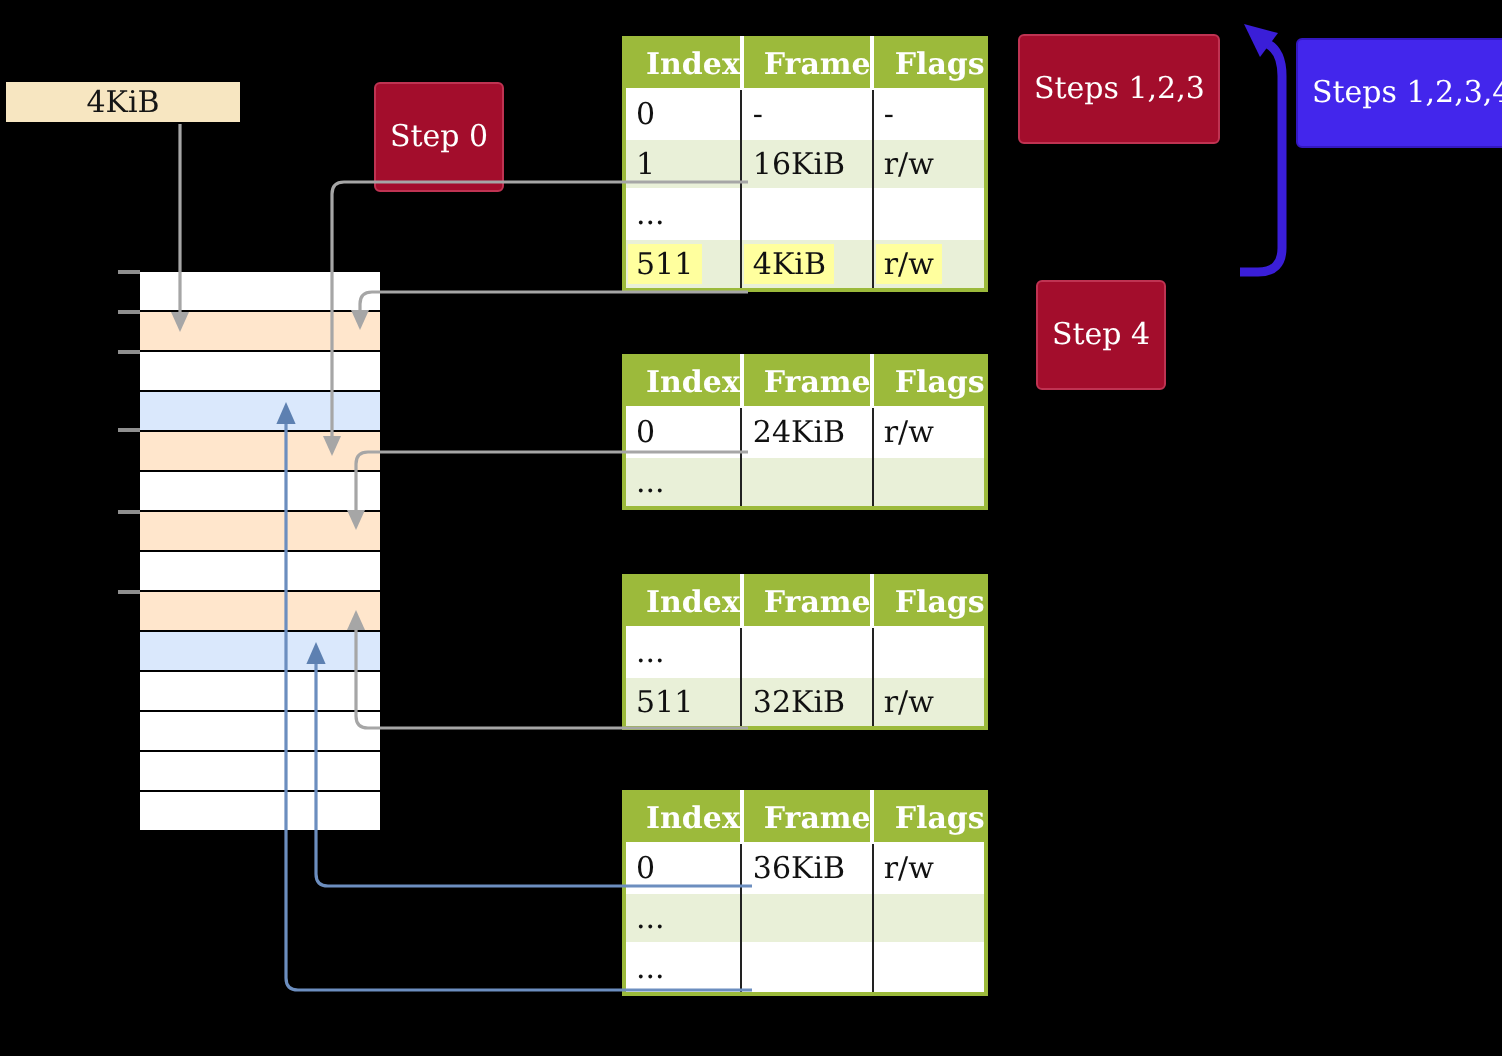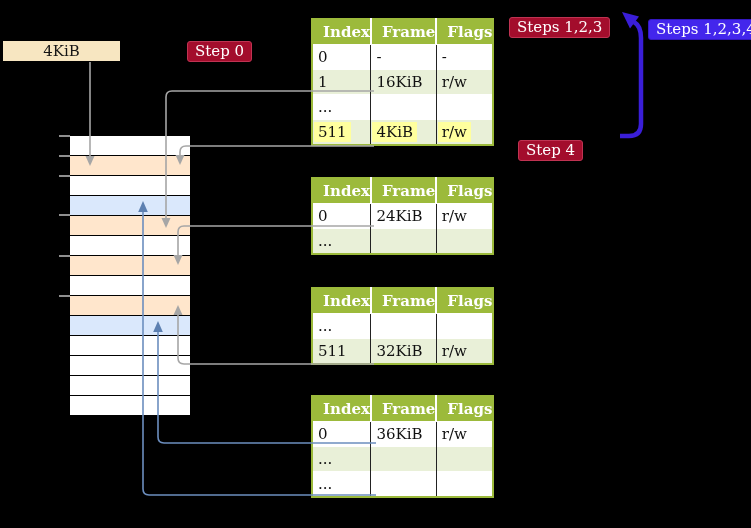--- a/index.html
+++ b/index.html
@@ -7,21 +7,21 @@
     position:relative; width:751px; height:528px; background:#000;
     overflow:hidden; font-family:"DejaVu Serif","Liberation Serif",serif;
   }
   
   .tanlabel {
     position:absolute; left:3px; top:41px; width:117px; height:20px;
     background:var(--label-tan,#f7e6c1); color:#151515; font-size:15px;
     line-height:20px; text-align:center;
   }
   .badge {
-    position:absolute; height:17px; line-height:17px; padding:1px 7px;
+    position:absolute; height:17px; line-height:17px; padding:18px 7px;
     color:#fff; font-size:15px; border-radius:3px; white-space:nowrap;
   }
   .crimson { background:var(--crimson,#a30d2c); border:1px solid #bf3352; }
   .blueviolet { background:var(--blue-violet,#4326ec); border:1px solid #3418c0; }
   .b-step0    { left:187px; top:41px; }
   .b-steps123 { left:509px; top:17px; }
   .b-steps1234{ left:648px; top:19px; }
   .b-step4    { left:518px; top:140px; }
   
   .memcol { position:absolute; left:70px; top:136px; width:120px; }

